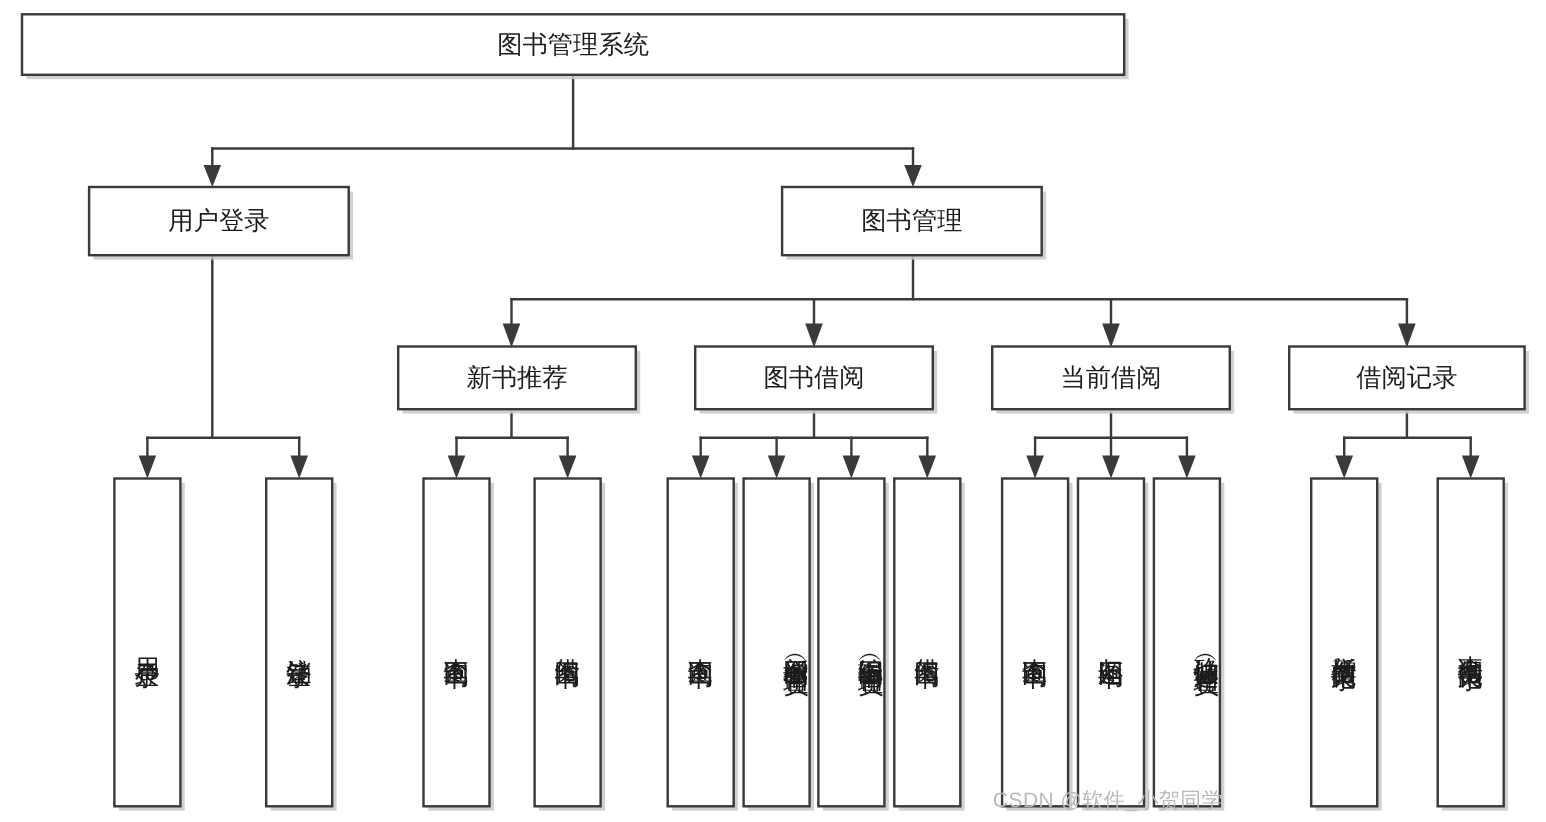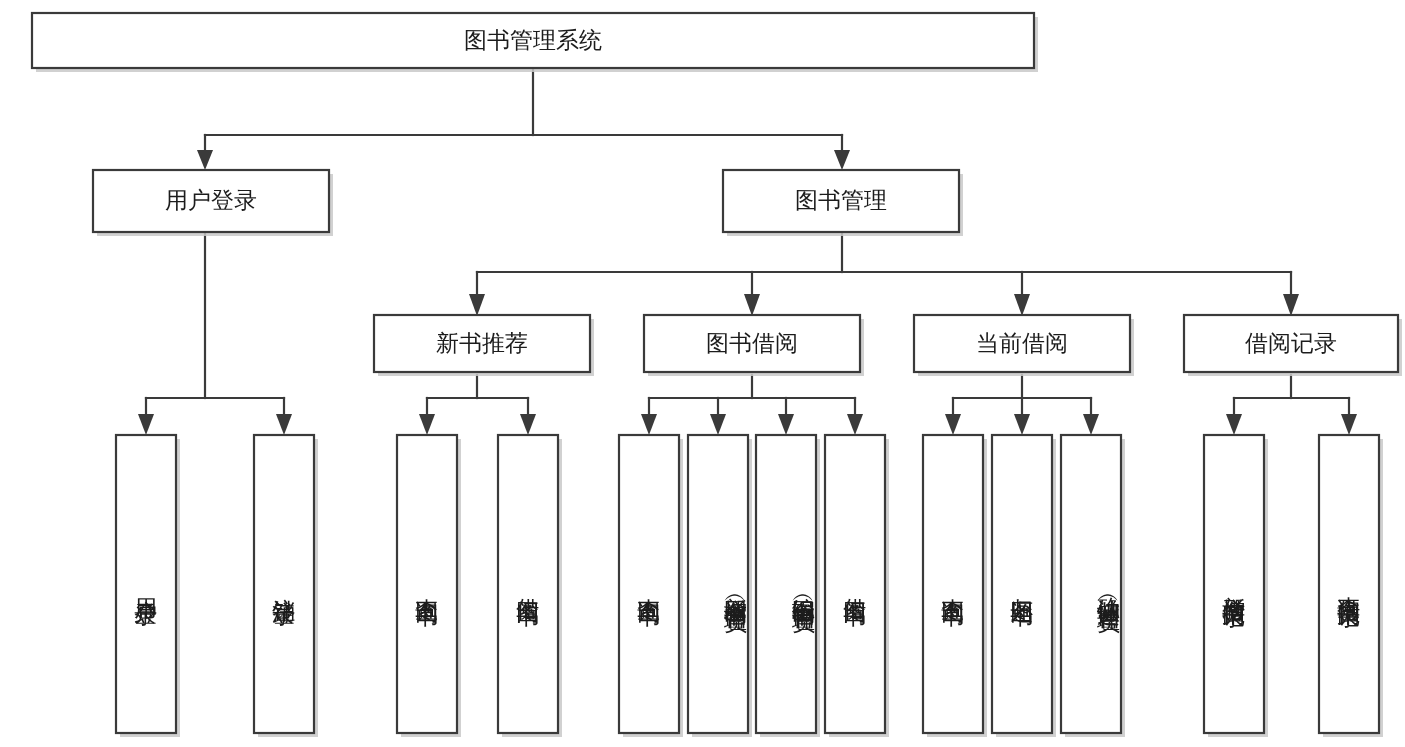--- a/index.html
+++ b/index.html
@@ -9,21 +9,21 @@
   }
   body {
     width: 1405px;
     height: 747px;
     font-family: "Liberation Sans", "DejaVu Sans", sans-serif;
     overflow: hidden;
     position: relative;
   }
   #diagram-root {
     position: absolute;
-    left: 12px;
+    left: 0;
     top: 0;
     width: 1120px;
     height: 747px;
   }
   svg.flow {
     display: block;
     width: 1405px;
     height: 747px;
   }
   .node-box {
@@ -256,13 +256,14 @@
   <div class="vert-label-wrap centered" style="left:607px; top:435px; width:60px; height:298px;">查询图书</div>
   <div class="vert-label-wrap" style="left:676px; top:443px; width:60px; height:290px;">新增图书（管理员）</div>
   <div class="vert-label-wrap" style="left:744px; top:443px; width:60px; height:290px;">编辑图书（管理员）</div>
   <div class="vert-label-wrap centered" style="left:813px; top:435px; width:60px; height:298px;">借阅图书</div>
   <div class="vert-label-wrap centered" style="left:911px; top:435px; width:60px; height:298px;">查询图书</div>
   <div class="vert-label-wrap centered" style="left:980px; top:435px; width:60px; height:298px;">归还图书</div>
   <div class="vert-label-wrap" style="left:1049px; top:443px; width:60px; height:290px;">确认归还（管理员）</div>
   <div class="vert-label-wrap centered" style="left:1192px; top:435px; width:60px; height:298px;">新增借阅记录</div>
   <div class="vert-label-wrap centered" style="left:1307px; top:435px; width:60px; height:298px;">查询借阅记录</div>
 
+  <div class="watermark">CSDN @软件_小贺同学</div>
 </div>
 
 </body></html>

